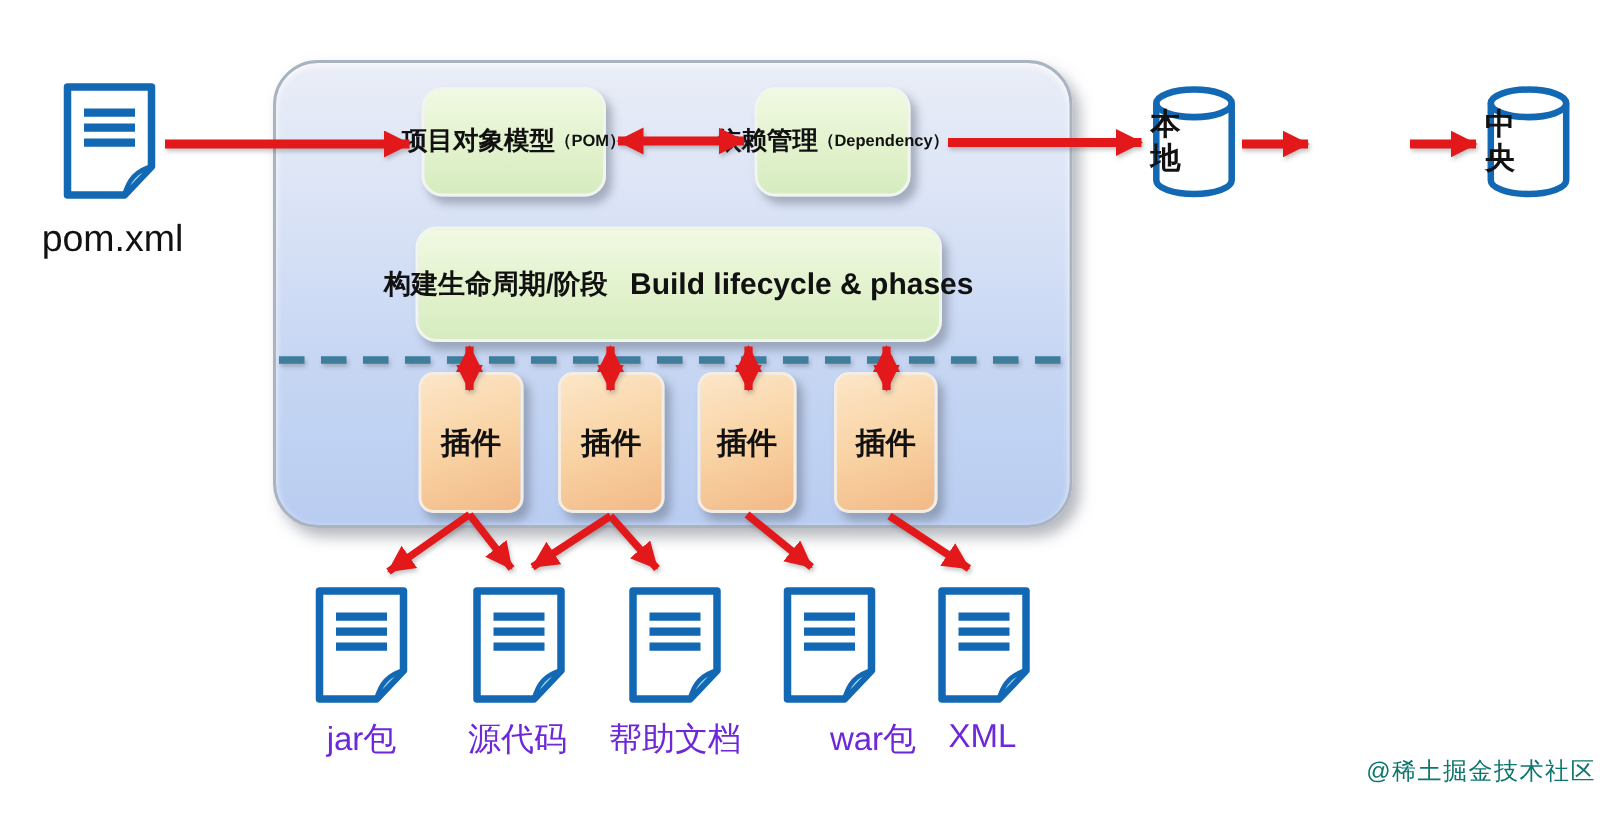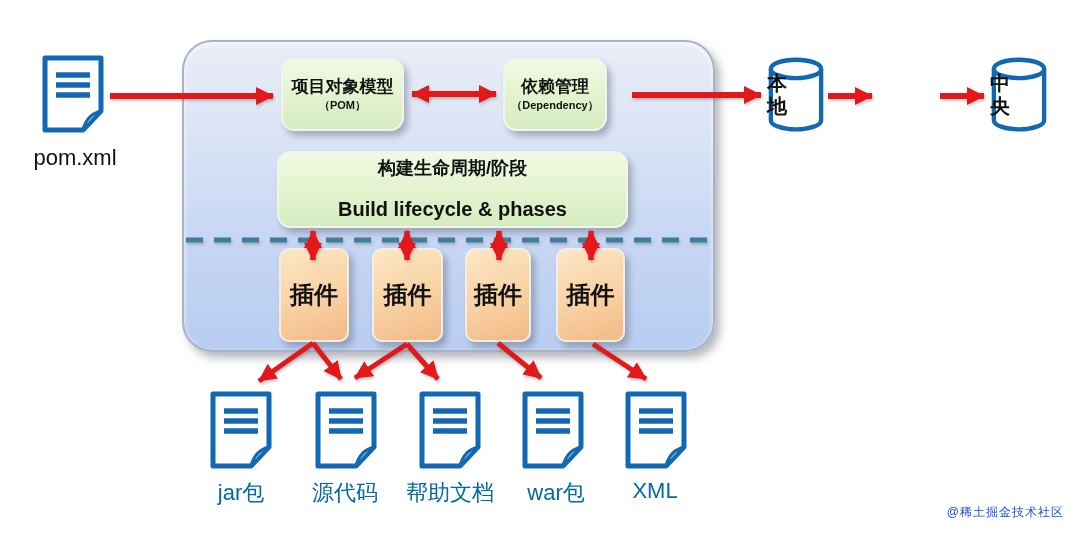--- a/index.html
+++ b/index.html
@@ -14,65 +14,65 @@
     background:linear-gradient(180deg,#e9edf6 0%,#dbe4f6 30%,#c6d6f3 65%,#b9cdf1 100%);
     border:2px solid #aab3c0;
     box-shadow:5px 6px 9px rgba(110,115,128,0.5), inset 0 2px 5px rgba(255,255,255,0.8);
     box-sizing:border-box;
   }
   
   .green-box{
     background:linear-gradient(180deg,#f1f9e3 0%,#e2f2cd 55%,#d6ecc0 100%);
     border:2px solid #f2f4ee;border-radius:14px;box-sizing:border-box;
     box-shadow:4px 5px 6px rgba(95,105,120,0.45);
-    display:flex;flex-direction:column;align-items:center;justify-content:center;
+    display:flex;align-items:center;justify-content:center;
     text-align:center;
   }
   .box-line1{font-weight:bold;font-size:17px;line-height:1.3;display:block;white-space:nowrap;}
   .box-line2{font-weight:bold;font-size:11px;line-height:1.3;display:block;white-space:nowrap;}
   .pom-box{left:281px;top:58px;width:123px;height:73px;}
   .dep-box{left:503px;top:58px;width:104px;height:73px;}
   .lifecycle-box{left:277px;top:151px;width:351px;height:77px;gap:15px;}
   .lifecycle-box .box-line1{font-size:18px;}
   .lifecycle-box .box-line2{font-size:20px;}
   
   .plugin-box{
     top:248px;height:94px;border-radius:10px;box-sizing:border-box;
     background:linear-gradient(160deg,#fce6c8 0%,#f9d3a4 50%,#f2b987 100%);
     border:2px solid #f5ede2;
     box-shadow:4px 5px 6px rgba(95,105,120,0.45);
     display:flex;align-items:center;justify-content:center;
-    font-weight:bold;font-size:24px;
+    font-weight:bold;font-size:20px;
   }
   .plugin-1{left:279px;width:70px;}
   .plugin-2{left:372px;width:71px;}
   .plugin-3{left:465px;width:66px;}
   .plugin-4{left:556px;width:69px;}
   
   .doc-icon{width:66px;height:80px;display:block;}
   .pom-doc{left:40px;top:54px;}
   .doc-1{left:208px;top:390px;}
   .doc-2{left:313px;top:390px;}
   .doc-3{left:417px;top:390px;}
   .doc-4{left:520px;top:390px;}
   .doc-5{left:623px;top:390px;}
-  .doc-label{top:478px;height:28px;font-size:22px;text-align:center;font-weight:500;color:#0369a1;}
-  .pom-label{left:15px;top:145px;width:120px;font-size:22px;text-align:center;font-weight:500;}
+  .doc-label{top:478px;height:28px;font-size:22px;text-align:center;font-weight:500;color:#6d28d9;}
+  .pom-label{left:15px;top:145px;width:120px;font-size:25px;text-align:center;font-weight:500;}
   
   .cyl{width:58px;height:78px;display:block;}
   .cyl-wrap{top:56px;width:58px;height:78px;}
   .cyl-1{left:767px;}
   .cyl-2{left:879px;}
   .cyl-3{left:990px;}
   .cyl-label{
     position:absolute;left:0;top:16px;width:100%;text-align:left;
     font-weight:bold;font-size:20px;line-height:1.15;
   }
   .cyl-label .stack{display:inline-block;width:1.05em;word-break:break-all;}
-  .watermark{right:16px;top:504px;font-size:12px;color:#1d4ed8;letter-spacing:1px;}
+  .watermark{right:16px;top:504px;font-size:16px;color:#0f766e;letter-spacing:1px;}
   .arrow-layer{left:0;top:0;width:1080px;height:543px;pointer-events:none;
     filter:drop-shadow(1.5px 2.5px 1.5px rgba(70,70,70,0.3));}
 </style>
 </head>
 <body>
 
 <svg width="0" height="0" style="position:absolute">
   <defs>
     <symbol id="doc-sym" viewBox="0 0 66 80">
       <path d="M5,4 H61 V57 L43,76 H5 Z" fill="#ffffff" stroke="#1268b3" stroke-width="5" stroke-linejoin="round"></path>
@@ -151,21 +151,21 @@
   <svg class="abs doc-icon doc-4" viewBox="0 0 66 80">
       <use href="#doc-sym"></use>
     </svg>
   <svg class="abs doc-icon doc-5" viewBox="0 0 66 80">
       <use href="#doc-sym"></use>
     </svg>
 
   <div class="abs doc-label" style="left:181px;width:120px;">jar包</div>
   <div class="abs doc-label" style="left:285px;width:120px;">源代码</div>
   <div class="abs doc-label" style="left:385px;width:130px;">帮助文档</div>
-  <div class="abs doc-label" style="left:464px;width:120px;padding-left:32px;">war包</div>
+  <div class="abs doc-label" style="left:490px;width:120px;padding-left:32px;">war包</div>
   <div class="abs doc-label" style="left:595px;width:120px;">XML</div>
 
   <div class="abs watermark">@稀土掘金技术社区</div>
 
   <svg class="abs arrow-layer" viewBox="0 0 1080 543">
 
     <line x1="186" y1="240" x2="713" y2="240" stroke="#3f7d9c" stroke-width="5" stroke-dasharray="17 11"></line>
     <g stroke="#e2181b">
 
       <line x1="110" y1="96" x2="273" y2="96" stroke-width="6" marker-end="url(#ah)"></line>

